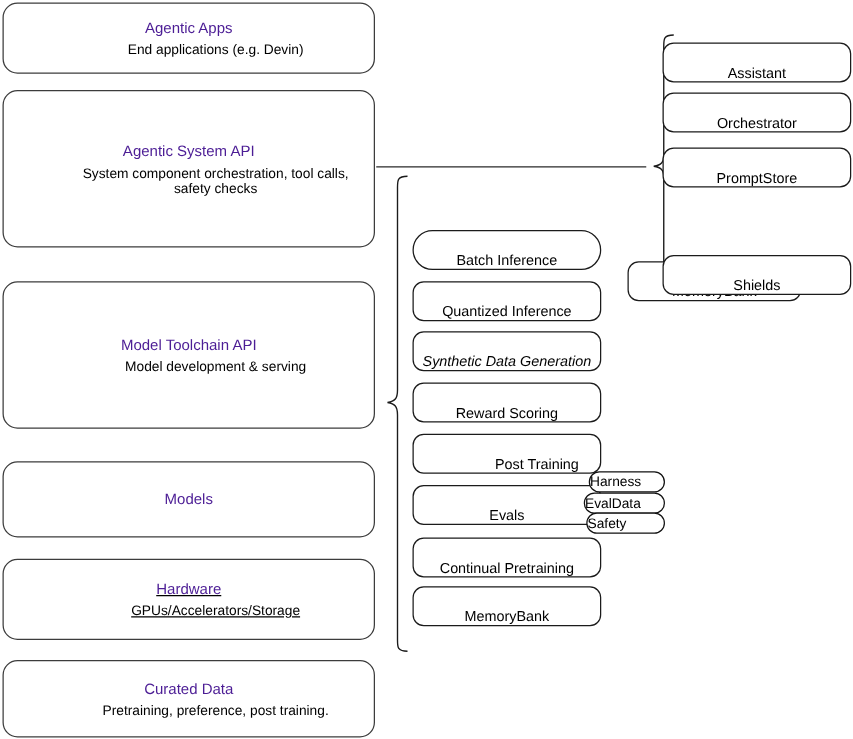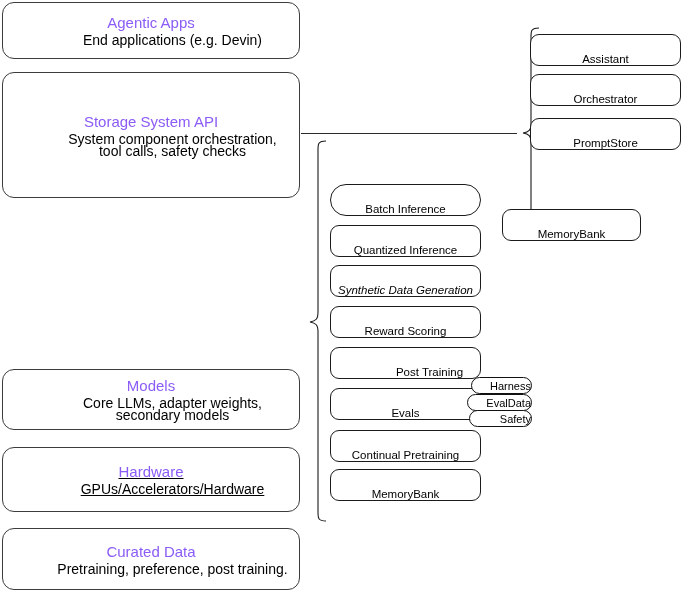--- a/index.html
+++ b/index.html
@@ -22,26 +22,26 @@
     border-radius: 12px;
     background: #ffffff;
     display: flex;
     flex-direction: column;
     align-items: center;
     justify-content: center;
     text-align: center;
     padding: 0 10px;
   }
   .stack-title {
-    font-size: 15px;
-    color: #8b5cf6;
+    font-size: 12px;
+    color: #4c1d95;
     line-height: 15px;
   }
   .stack-sub {
-    font-size: 14px;
+    font-size: 11px;
     color: #000000;
     line-height: 12px;
     margin-top: 4px;
     padding-left: 43px;
   }
   .capsule {
     position: absolute;
     box-sizing: border-box;
     border: 1px solid #1b1b1b;
     border-radius: 9px;
@@ -54,21 +54,21 @@
     color: #000000;
   }
   .pill {
     position: absolute;
     box-sizing: border-box;
     border: 1px solid #111111;
     border-radius: 999px;
     background: #ffffff;
     display: flex;
     align-items: center;
-    justify-content: flex-end;
+    justify-content: flex-start;
     text-align: center;
     font-size: 11px;
     color: #000000;
     z-index: 5;
   }
   .brace-svg {
     position: absolute;
     overflow: visible;
   }
   .brace-svg path {
@@ -86,33 +86,36 @@
 <body>
 
 <div id="canvas">
 
   <div class="stack-box" style="left:2px; top:2px; width:298px; height:57px;">
     <div class="stack-title">Agentic Apps</div>
     <div class="stack-sub">End applications (e.g. Devin)</div>
   </div>
 
   <div class="stack-box" style="left:2px; top:72px; width:298px; height:126px;">
-    <div class="stack-title">Storage System API</div>
+    <div class="stack-title">Agentic System API</div>
     <div class="stack-sub">System component orchestration, tool calls, safety checks</div>
   </div>
 
+  <div class="stack-box" style="left:2px; top:225px; width:298px; height:118px;">
+    <div class="stack-title">Model Toolchain API</div>
+    <div class="stack-sub">Model development &amp; serving</div>
+  </div>
 
   <div class="stack-box" style="left:2px; top:369px; width:298px; height:61px;">
     <div class="stack-title">Models</div>
-    <div class="stack-sub">Core LLMs, adapter weights, secondary models</div>
   </div>
 
   <div class="stack-box" style="left:2px; top:447px; width:298px; height:65px;text-decoration:underline;">
     <div class="stack-title">Hardware</div>
-    <div class="stack-sub">GPUs/Accelerators/Hardware</div>
+    <div class="stack-sub">GPUs/Accelerators/Storage</div>
   </div>
 
   <div class="stack-box" style="left:2px; top:528px; width:298px; height:62px;">
     <div class="stack-title">Curated Data</div>
     <div class="stack-sub">Pretraining, preference, post training.</div>
   </div>
 
   <div class="hline" style="left:301px; top:133px; width:216px;"></div>
 
   <svg class="brace-svg" style="left:300px; top:140px; width:28px; height:382px;" viewBox="0 0 28 382">
@@ -175,14 +178,17 @@
   </div>
   <div class="capsule" style="left:530px; top:74px; width:151px; height:32px;">
     <span>Orchestrator</span>
   </div>
   <div class="capsule" style="left:530px; top:118px; width:151px; height:32px;">
     <span>PromptStore</span>
   </div>
   <div class="capsule" style="left:502px; top:161px; width:139px; height:32px;margin-top:48px;">
     <span>MemoryBank</span>
   </div>
+  <div class="capsule" style="left:530px; top:204px; width:151px; height:32px;">
+    <span>Shields</span>
+  </div>
 
 </div>
 
 </body></html>

